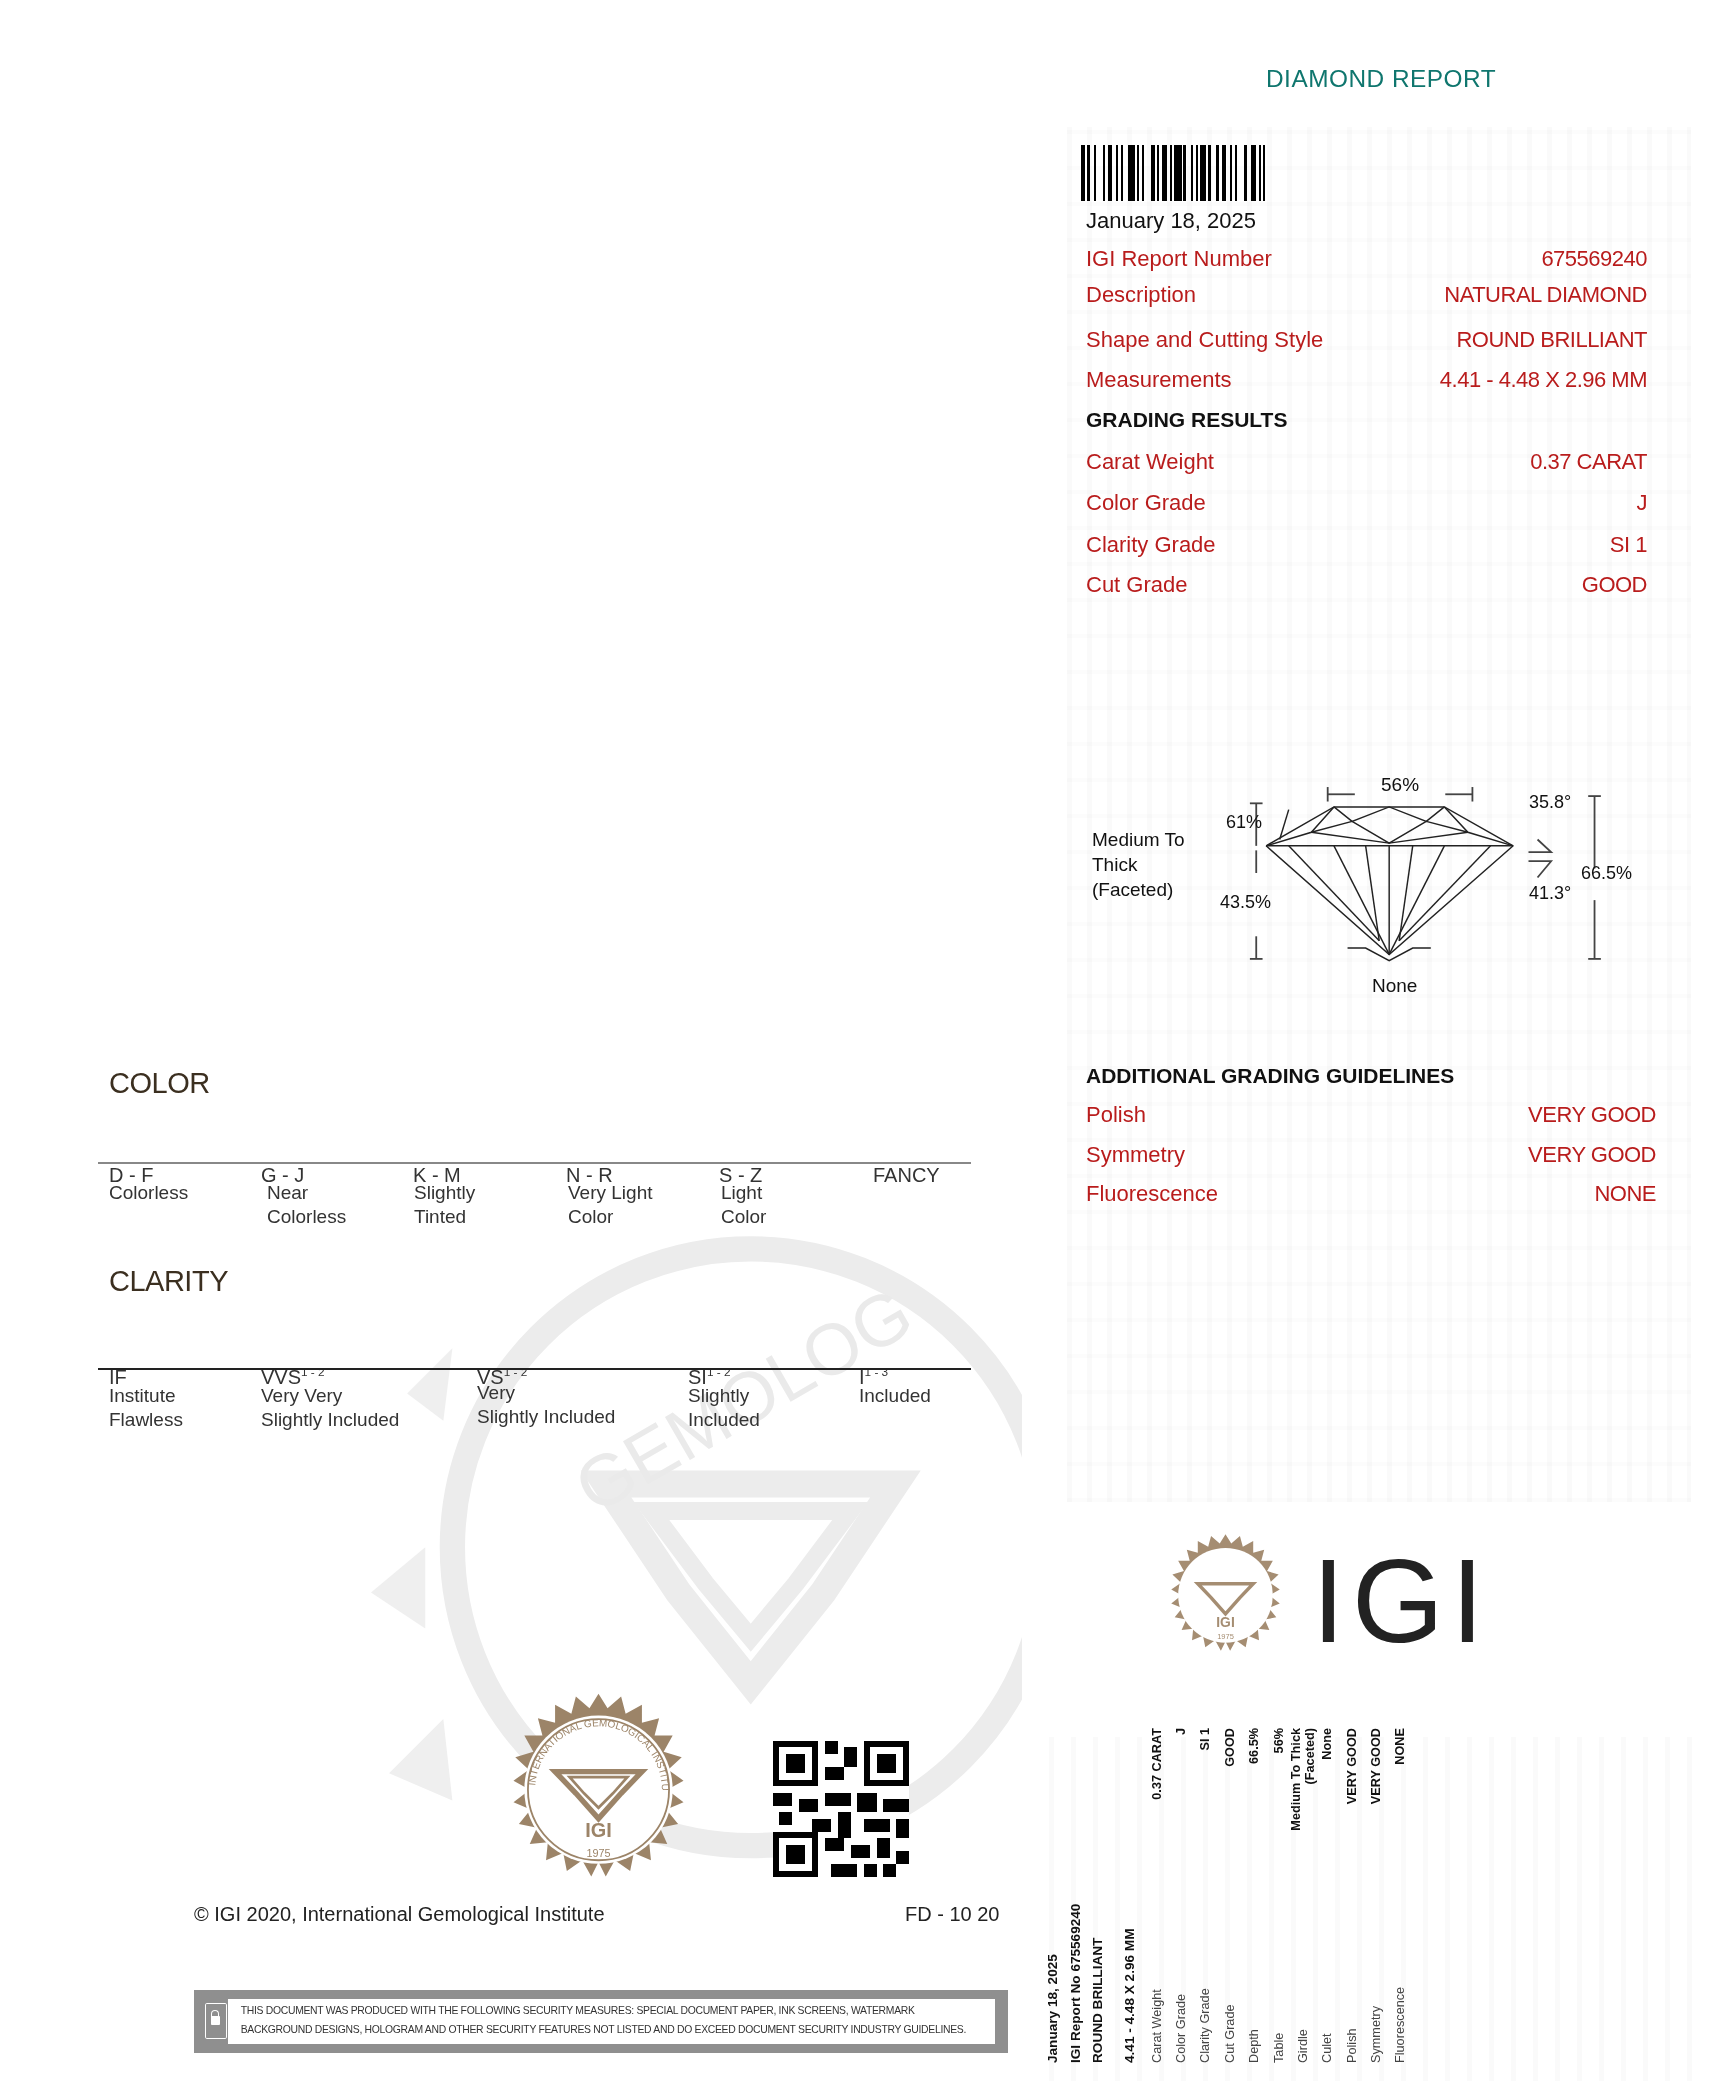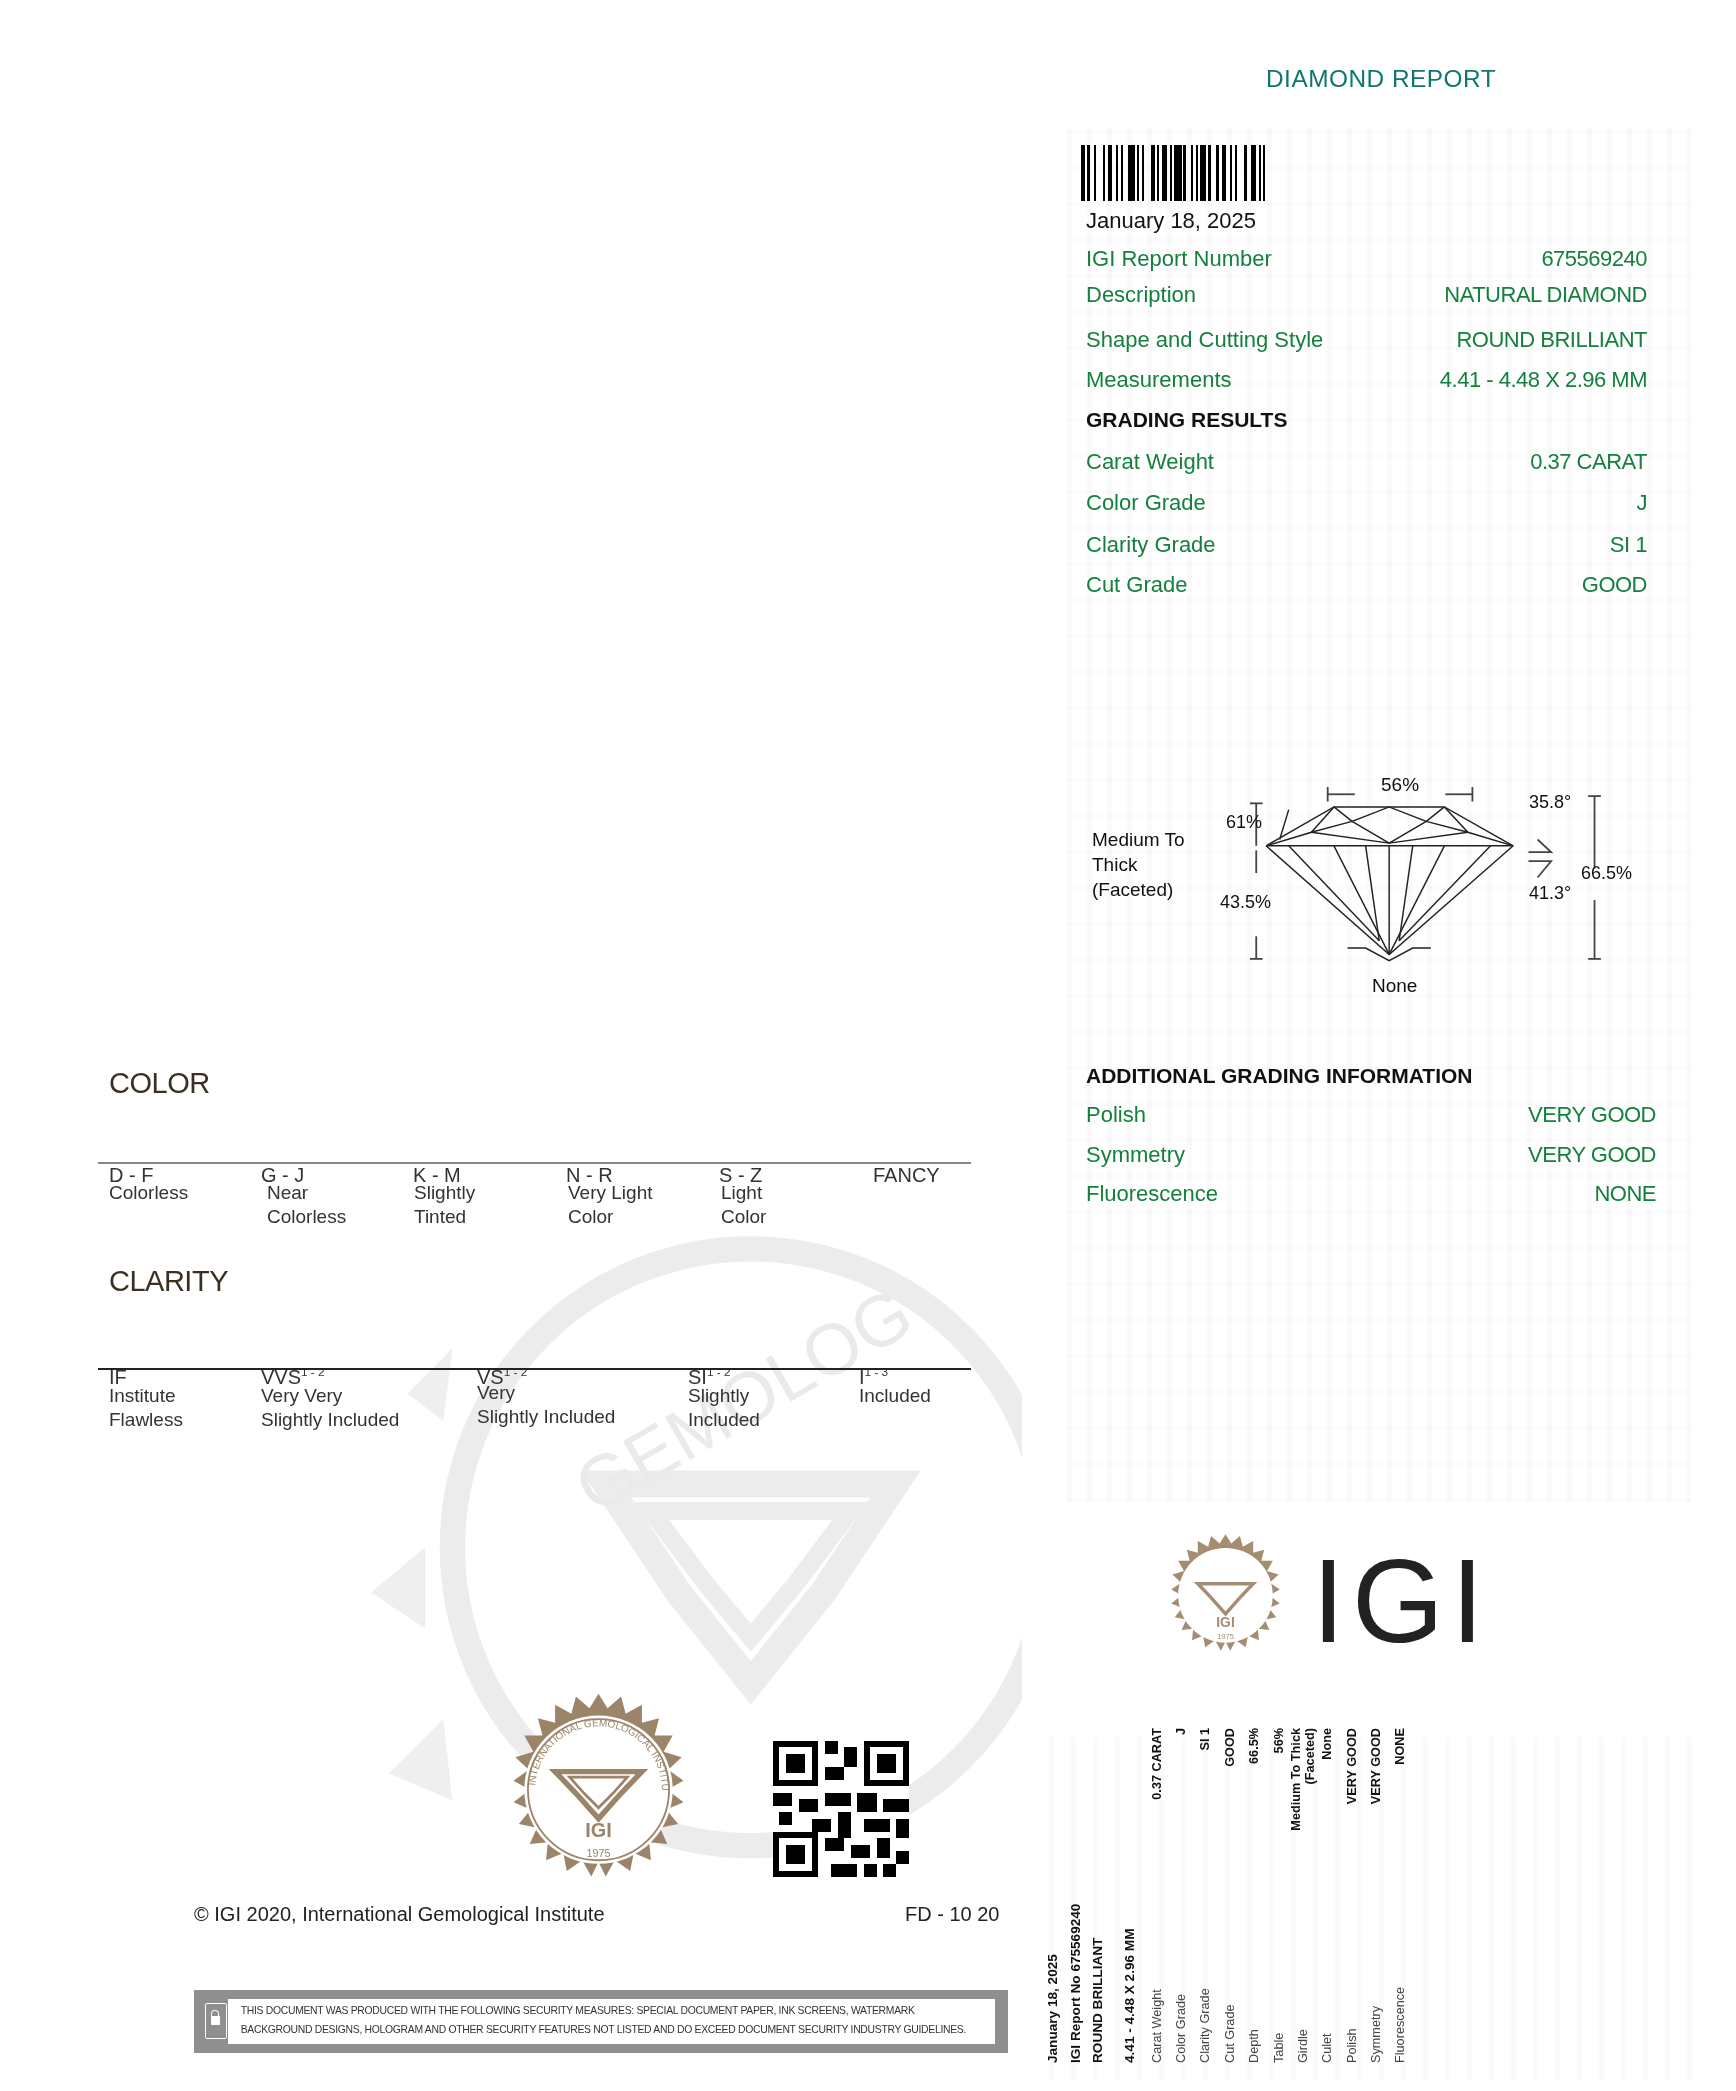--- a/index.html
+++ b/index.html
@@ -13,21 +13,21 @@
       repeating-linear-gradient(0deg, rgba(0,0,0,0.012) 0 3.6px, transparent 3.6px 36px);
   }
   .right-bg2 { position:absolute; left:1049px; top:1737px; width:651px; height:344px;
     background: repeating-linear-gradient(90deg, rgba(0,0,0,0.02) 0 5.4px, transparent 5.4px 22px); }
 
   .title { left:1266px; top:65px; font-size:24.4px; letter-spacing:0.5px; color:#0f766e; }
 
   .barcode { left:1081px; top:145px; width:335px; height:56px; display:flex; align-items:stretch; gap:0; }
   .barcode span { display:block; background:#000; height:100%; }
 
-  .kv { position:absolute; left:1086px; width:561px; display:flex; justify-content:space-between; font-size:22px; color:#15803d; }
+  .kv { position:absolute; left:1086px; width:561px; display:flex; justify-content:space-between; font-size:22px; color:#b91c1c; }
   .kv .v { font-weight:400; letter-spacing:-0.5px; }
   .section-h { position:absolute; left:1086px; font-size:21px; font-weight:700; }
 
   .date { left:1086px; top:208px; font-size:22px; }
 
   
   .scale-title { position:absolute; left:109px; font-size:29px; color:#3b2f20; font-weight:400; letter-spacing:-0.5px; }
   .scale-row { position:absolute; font-size:20px; color:#333;margin-top:42px; }
   .scale-line { position:absolute; height:1.8px; background:#555; }
   .desc { position:absolute; font-size:19px; color:#333; line-height:23.5px; }
@@ -218,21 +218,21 @@
 <div class="abs" style="left:1529px;top:792px;font-size:18px;">35.8°</div>
 <div class="abs" style="left:1529px;top:883px;font-size:18px;">41.3°</div>
 <div class="abs" style="left:1581px;top:863px;font-size:18px;">66.5%</div>
 <div class="abs" style="left:1092px;top:827px;font-size:19px;line-height:25px;">
   <div>Medium To</div>
   <div>Thick</div>
   <div>(Faceted)</div>
 </div>
 <div class="abs" style="left:1372px;top:975px;font-size:19px;">None</div>
 
-<div class="section-h" style="top:1064px;">ADDITIONAL GRADING INFORMATION</div>
+<div class="section-h" style="top:1064px;">ADDITIONAL GRADING GUIDELINES</div>
 <div class="kv" style="top:1102px;width:570px;">
   <span>Polish</span>
   <span class="v">VERY GOOD</span>
 </div>
 <div class="kv" style="top:1142px;width:570px;">
   <span>Symmetry</span>
   <span class="v">VERY GOOD</span>
 </div>
 <div class="kv" style="top:1181px;width:570px;">
   <span>Fluorescence</span>

